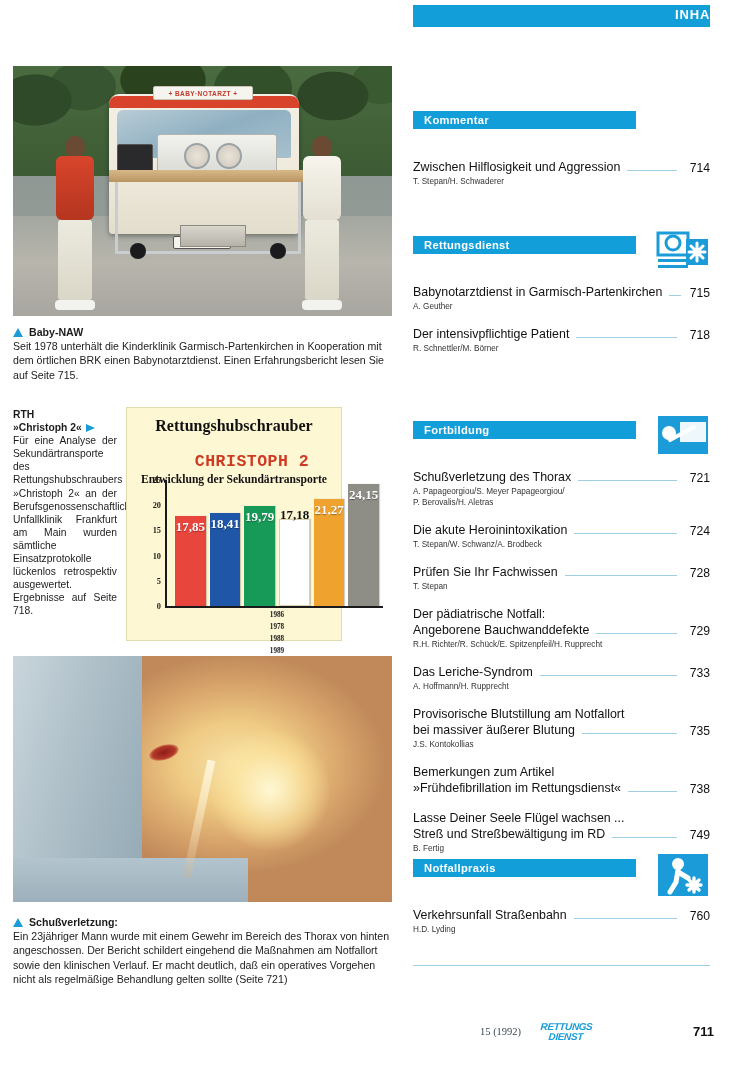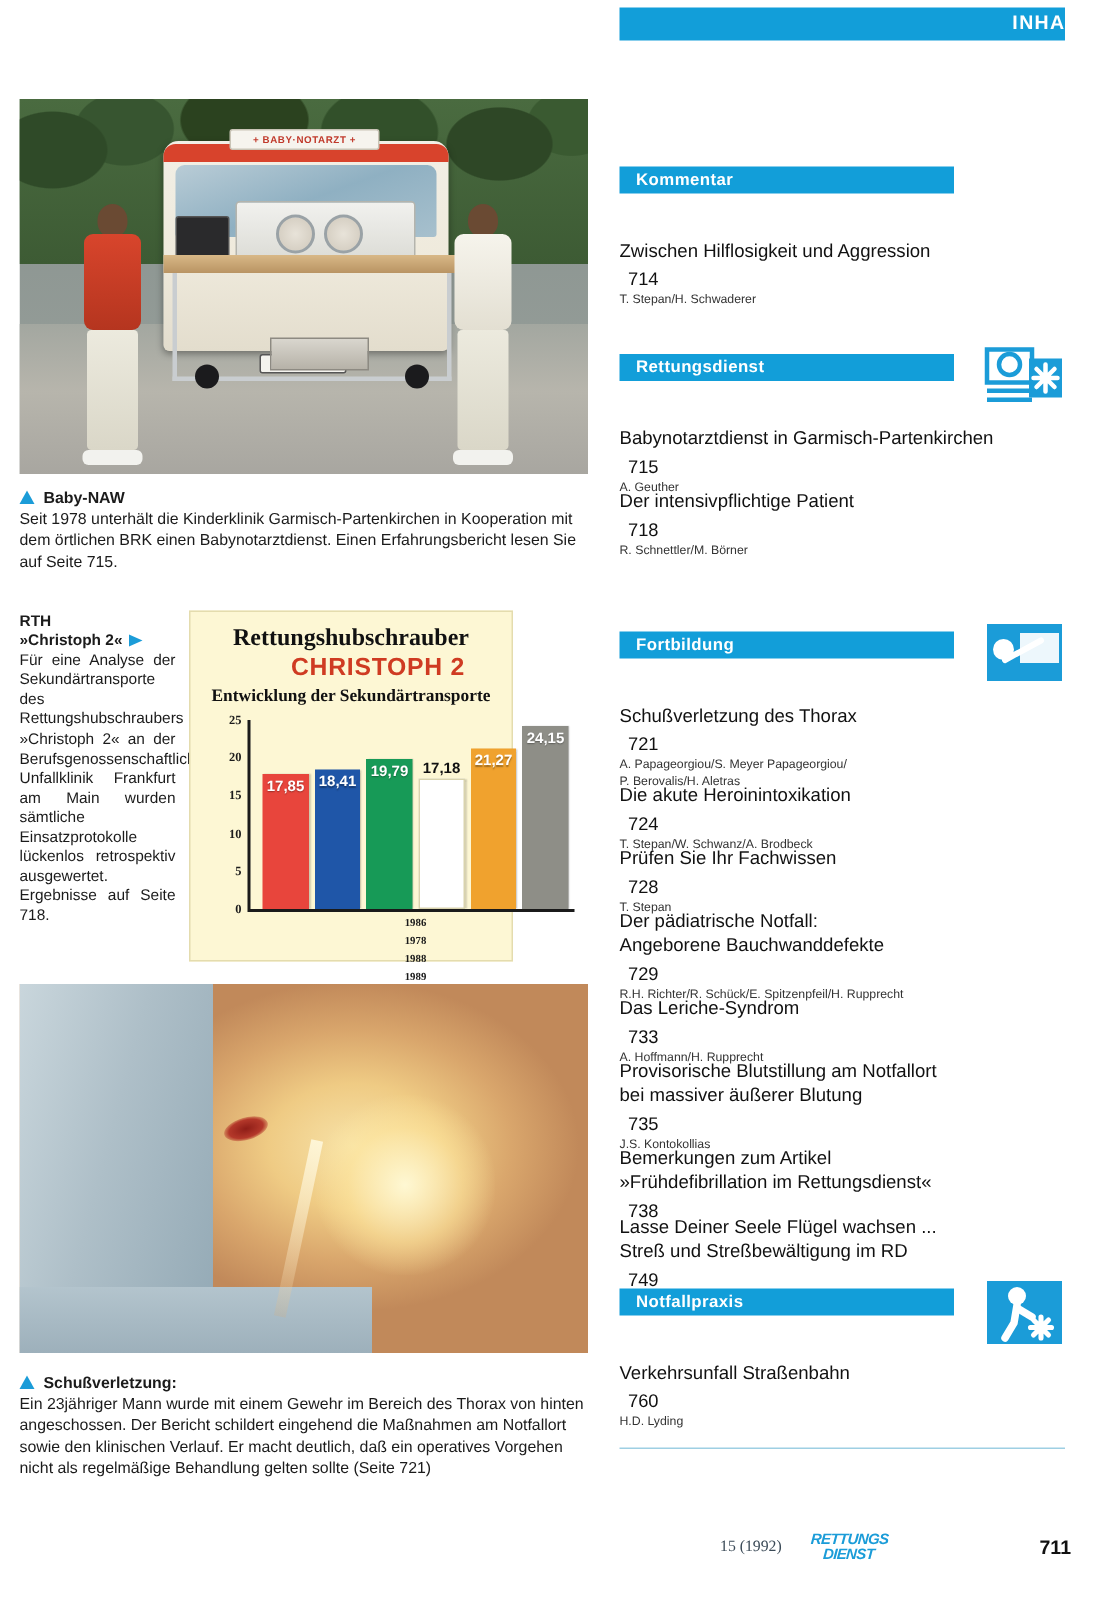--- a/index.html
+++ b/index.html
@@ -194,22 +194,22 @@
     position: absolute; left: 126px; top: 407px; width: 216px; height: 234px;
     background: #fdf7d4;
     border: 1px solid #e4dcae;
   }
   .chart-title1 {
     text-align: center; margin-top: 9px;
     font-family: "Liberation Serif", serif; font-weight: bold;
     font-size: 16px; color: #111;
   }
   .chart-title2 {
-    text-align: center; margin-top: 1px;
-    font-family: Liberation Sans, sans-serif; font-weight: bold;
+    text-align: center; margin-top: 17px;
+    font-family: Liberation Mono, monospace; font-weight: bold;
     font-size: 16.5px; color: #cf3b22; letter-spacing: .5px; padding-left: 36px;
   }
   .chart-title3 {
     text-align: center; margin-top: 2px;
     font-family: "Liberation Serif", serif; font-weight: bold;
     font-size: 11.6px; color: #111;
   }
   .plot {
     position: absolute; left: 14px; top: 72px; right: 6px; bottom: 26px;
   }
@@ -233,21 +233,21 @@
     position: absolute; left: 34px; top: 0; width: 204px; height: 126px;
     display: flex; align-items: flex-end; gap: 4px;
   }
   .bar-col { position: relative; flex: 1; display: flex; flex-direction: column; justify-content: flex-end; height: 100%; }
   .bar {
     width: 100%; position: relative;
     box-shadow: 1px 0 1px rgba(0,0,0,.18);
   }
   .bar-val {
     position: absolute; left: 0; right: 0; top: 3px; text-align: center;
-    font-family: Liberation Sans, sans-serif; font-weight: bold; font-size: 10px;
+    font-family: Liberation Serif, serif; font-weight: bold; font-size: 13px;
     color: #ffffff; text-shadow: 0 1px 1px rgba(0,0,0,.35);
   }
   .bar-val.dark { color: #111; text-shadow: none; top: -13px; }
   .x-axis-labels {
     position: absolute; left: 34px; top: 131px; width: 204px;
     display: flex; gap: 4px; flex-direction: column;
   }
   .x-axis-labels span {
     flex: 1; text-align: center;
     font-family: "Liberation Serif", serif; font-weight: bold;
@@ -255,21 +255,21 @@
   }
   .sec-bar {
     position: absolute; width: 223px; height: 18px; background: #129ed9;
     color: #fff; font-size: 11.2px; font-weight: bold; letter-spacing: .3px;
     display: flex; align-items: center; padding-left: 11px;
   }
   .sec-icon {
     position: absolute; left: 656px; width: 54px; height: 46px;
   }
   .entry { position: absolute; width: 297px; }
-  .entry-row { display: flex; align-items: flex-start; flex-direction: column; }
+  .entry-row { display: flex; align-items: flex-end; }
   .entry-title {
     font-size: 12.4px; color: #111; white-space: nowrap; line-height: 16px;
   }
   .entry-title2 {
     font-size: 12.4px; color: #111; line-height: 16px;
   }
   .leader {
     flex: 1; height: 1px; background: #9ecfe3; margin: 0 7px 4px 7px; min-width: 12px;
   }
   .entry-page {

